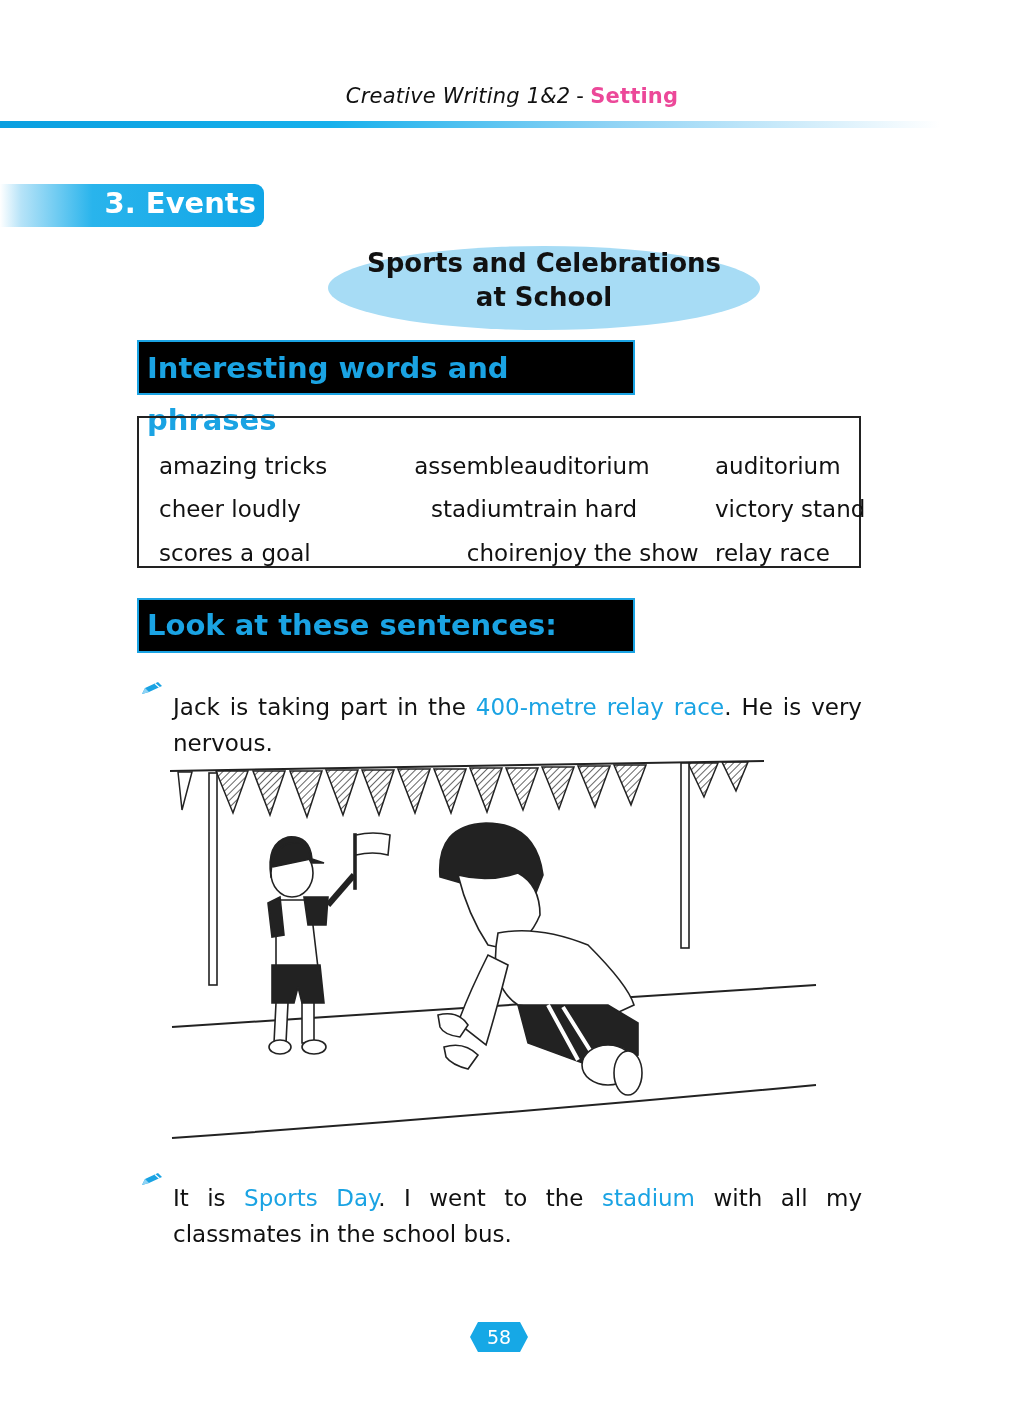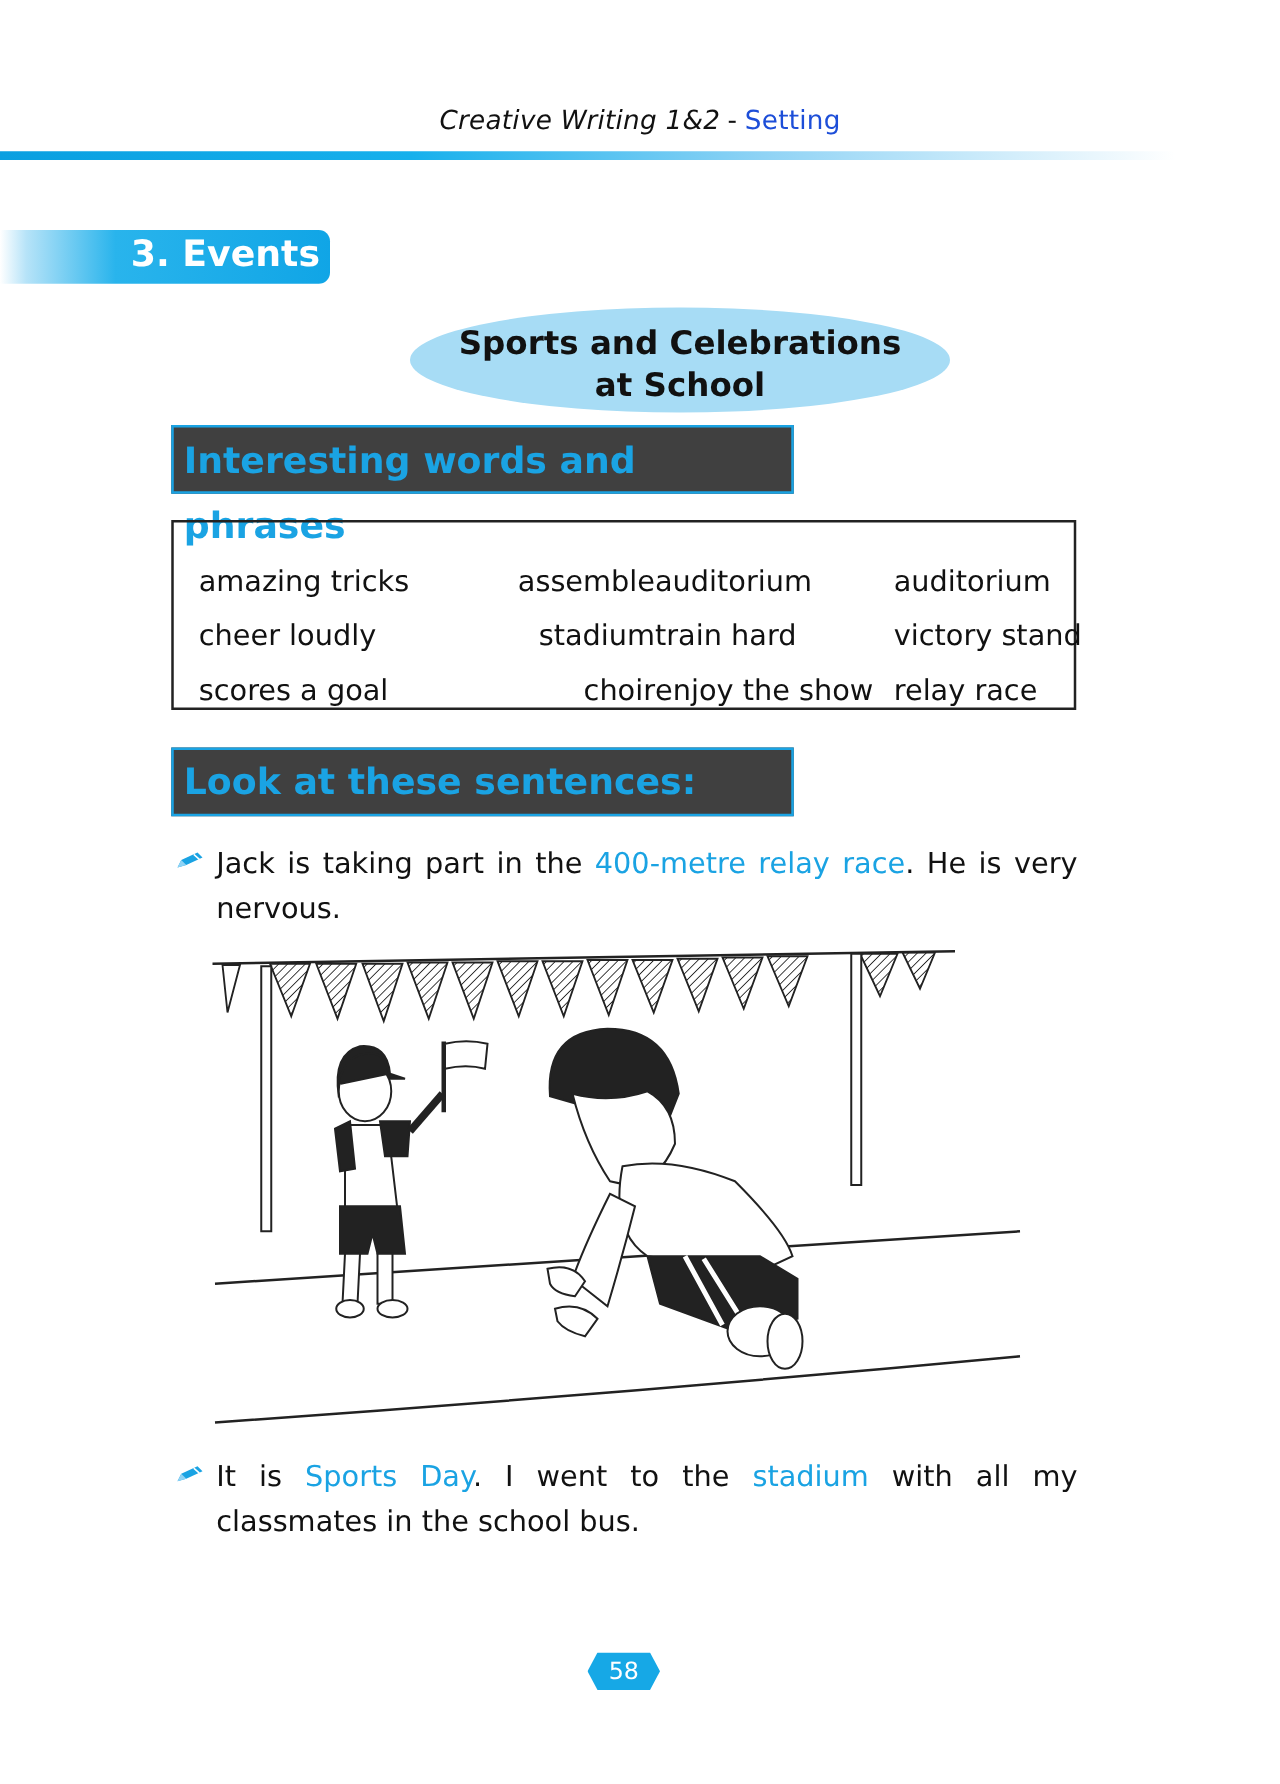--- a/index.html
+++ b/index.html
@@ -3,49 +3,49 @@
   <meta charset="utf-8">
   <style>
     html, body { margin:0; padding:0; background:#ffffff; }
     body { width:1024px; height:1427px; position:relative; overflow:hidden;
            font-family:"DejaVu Sans", "Liberation Sans", sans-serif; color:#111; }
 
     .running-header { position:absolute; left:0; top:84px; width:1024px; text-align:center;
                       font-size:21px; letter-spacing:0.2px; }
     .running-header .book { color:#111;font-style:italic; }
     .running-header .dash { margin:0 6px; color:#111; }
-    .running-header .chapter { color:#1d4ed8; font-weight:normal; }
+    .running-header .chapter { color:#ec4899; font-weight:bold; }
     .header-rule { position:absolute; left:0; top:121px; width:940px; height:7px;
                    background:linear-gradient(to right,#0a9fe0 0%,#16b0ec 35%,#8fd3f5 65%,#ffffff 100%); }
 
     .section-banner { position:absolute; left:0; top:184px; width:264px; height:43px;
                       border-radius:0 9px 9px 0;
                       background:linear-gradient(to right,#ffffff 0%,#b6e3f8 8%,#29b4ec 35%,#10a5e6 100%); }
     .section-banner span { position:absolute; right:8px; top:2px; color:#fff; font-weight:bold;
                            font-size:29px; }
 
     .topic-oval { position:absolute; left:328px; top:246px; width:432px; height:84px;
                   border-radius:50%; background:#a7dcf5; text-align:center; }
-    .topic-oval .l1 { display:block; font-weight:bold; font-size:26px; margin-top:12px; line-height:34px; color:#111; }
+    .topic-oval .l1 { display:block; font-weight:bold; font-size:26px; margin-top:0; line-height:34px; color:#111; }
     .topic-oval .l2 { display:block; font-weight:bold; font-size:26px; line-height:34px; color:#111; }
 
-    .box-heading { position:absolute; left:137px; border:2px solid #1aa3e3; background:#404040;
+    .box-heading { position:absolute; left:137px; border:2px solid #1aa3e3; background:#000000;
                    color:#1aa3e3; font-weight:bold; font-size:29px; padding-left:8px; box-sizing:border-box; }
     .box-heading.h1 { top:340px; width:498px; height:55px; line-height:52px; }
     .box-heading.h2 { top:598px; width:498px; height:55px; line-height:50px; }
 
     .word-box { position:absolute; left:137px; top:416px; width:724px; height:152px; box-sizing:border-box;
                 border:2px solid #222; }
     .word-grid { position:absolute; left:20px; top:10px; }
     .word-row { display:flex; height:43.5px; align-items:center; }
     .word { font-size:23px; color:#111; white-space:nowrap;margin-top:32px; }
     .word.c0 { width:191px; } .word.c1 { width:174px;text-align:right; } .word.c2 { width:191px; } .word.c3 { width:160px; }
 
     .sentence { position:absolute; left:140px; width:722px; font-size:23px; line-height:36px; color:#111; }
-    .sentence .text { display:block; padding-left:33px; text-align:justify; }
+    .sentence .text { display:block; padding-left:33px; text-align:justify;margin-top:16px; }
     .sentence .hl { color:#1aa3e3; }
     .sentence .pencil { position:absolute; left:0; top:8px; width:24px; height:16px; }
     .s1 { top:673px; }
     .s2 { top:1164px; }
 
     .illustration { position:absolute; left:168px; top:755px; width:650px; height:390px; }
 
     .page-num { position:absolute; left:470px; top:1322px; width:58px; height:30px; }
     .page-num span { position:absolute; left:0; top:0; width:58px; height:48px; line-height:30px;
                      text-align:center; color:#fff; font-size:19px; }

